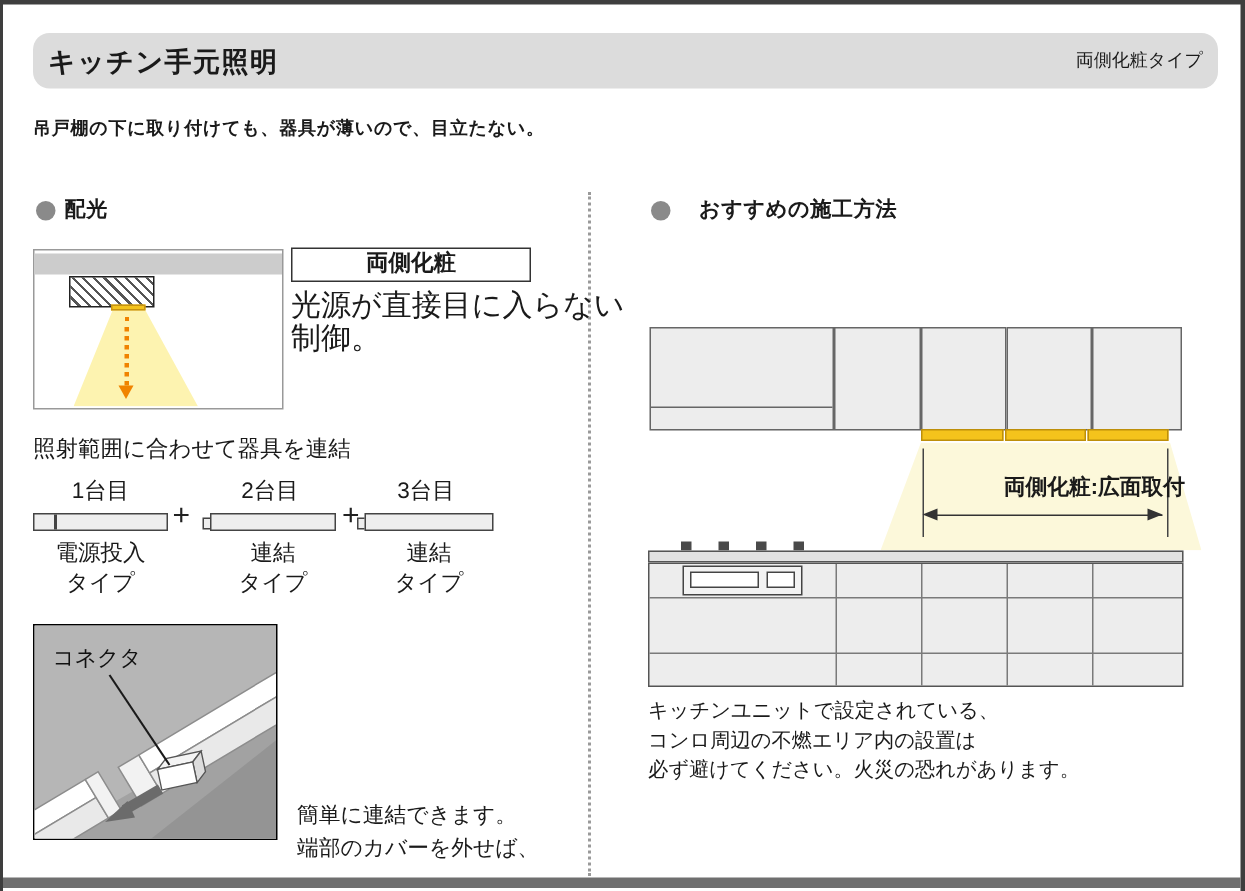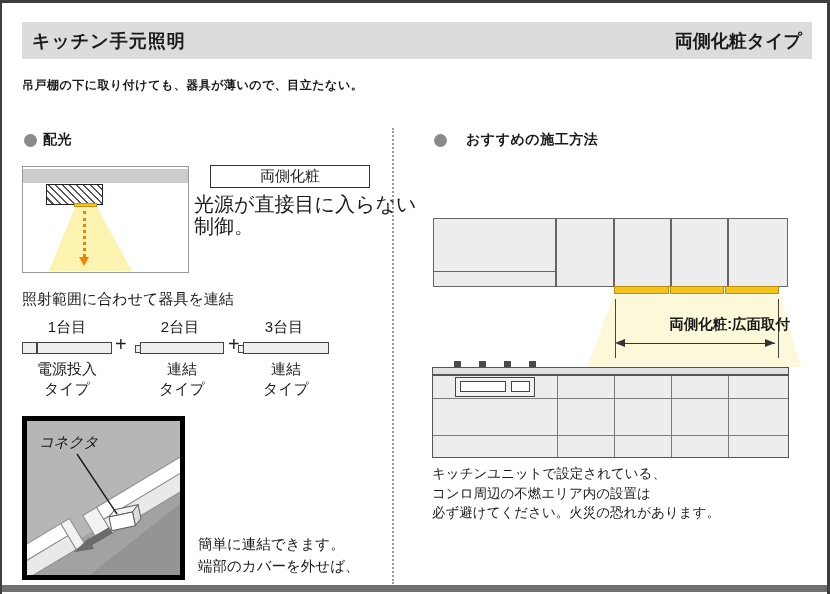--- a/index.html
+++ b/index.html
@@ -4,53 +4,53 @@
 <style>
   html,body{margin:0;padding:0;background:#fff;}
   .page{
     position:relative;width:830px;height:594px;box-sizing:border-box;
     background:#fff;overflow:hidden;
     border-left:2px solid #3e3e3e;border-top:3px solid #3e3e3e;border-right:3px solid #3e3e3e;
     font-family:"Liberation Sans","DejaVu Sans",sans-serif;color:#1a1a1a;
   }
   .abs{position:absolute;}
   .header-bar{left:20px;top:19px;width:790px;height:37px;background:#dcdcdc;
-    display:flex;align-items:center;justify-content:space-between;padding:0 10px;box-sizing:border-box;}
+    display:flex;align-items:center;justify-content:space-between;padding:0 10px;box-sizing:border-box;border-radius:11px;}
   .header-title{font-size:18px;font-weight:bold;letter-spacing:1px;}
-  .header-type{font-size:18px;font-weight:bold;}
+  .header-type{font-size:12px;}
   .tagline{left:20px;top:74px;font-size:12px;font-weight:bold;letter-spacing:.5px;}
   .bullet{width:13px;height:13px;border-radius:50%;background:#8a8a8a;}
   .sec-title{font-size:14px;font-weight:bold;letter-spacing:.5px;}
   .divider-dotted{left:390px;top:125px;height:456px;width:0;border-left:2px dotted #9a9a9a;}
   .bottom-bar{left:0;top:582px;width:830px;height:7px;background:#6f6f6f;}
 
   
   .dist-box{left:20px;top:163px;width:165px;height:105px;border:1px solid #999;background:#fff;}
   .ceiling{position:absolute;left:0;top:2px;width:100%;height:14px;background:#ccc;}
   .fixture-hatch{position:absolute;left:23px;top:17px;width:55px;height:19px;border:1.5px solid #222;
     background:repeating-linear-gradient(45deg,#fff 0 3.5px,#555 3.5px 5px);}
   .lens{position:absolute;left:51px;top:36px;width:23px;height:4px;background:#f4c31c;border:1px solid #c79310;box-sizing:border-box;}
   .cone-l{position:absolute;left:26px;top:40px;width:83px;height:64px;background:#fdf3b0;
     clip-path:polygon(26px 0,48px 0,83px 64px,0 64px);}
   .beam-dotted{position:absolute;left:60px;top:44px;height:46px;width:0;border-left:3px dotted #f08300;}
   .beam-head{position:absolute;left:56px;top:90px;width:0;height:0;
     border-left:5.5px solid transparent;border-right:5.5px solid transparent;border-top:9px solid #f08300;}
   .finish-box{left:192px;top:162px;width:160px;height:23px;border:1.5px solid #333;box-sizing:border-box;
-    text-align:center;line-height:20px;font-size:15px;font-weight:normal;margin-left:16px;}
+    text-align:center;line-height:20px;font-size:15px;font-weight:bold;}
   .desc{left:192px;top:190px;font-size:20px;line-height:22px;}
   .connect-heading{left:20px;top:287px;font-size:15px;}
 
   .unit-label{top:315px;text-align:center;font-size:15px;}
   .unit-bar{top:339px;height:12px;background:#eee;border:1.5px solid #444;box-sizing:border-box;}
   .bar-div{position:absolute;left:13px;top:0;width:2px;height:100%;background:#444;}
   .nub{top:342px;width:5px;height:6px;background:#eee;border:1px solid #444;}
   .plus{top:330px;font-size:20px;color:#222;}
   .unit-type{top:356px;text-align:center;font-size:15px;line-height:20px;}
 
-  .conn-box{left:20px;top:413px;width:163px;height:164px;border:5px solid #000000;box-sizing:border-box;overflow:hidden;font-style:italic;}
+  .conn-box{left:20px;top:413px;width:163px;height:144px;border:1px solid #000000;box-sizing:border-box;overflow:hidden;}
   .conn-label{position:absolute;left:12px;top:12px;font-size:14.5px;color:#111;}
   .conn-note{left:196px;top:530px;font-size:14.5px;line-height:22px;}
 
   
   .cab{top:215px;height:69px;background:#ededed;border:1.5px solid #666;box-sizing:border-box;}
   .cab-strip{position:absolute;left:0;bottom:14px;width:100%;height:0;border-top:1.5px solid #666;}
   .lamp{top:283px;height:8px;background:#f4c31c;border:1px solid #bd8f0a;box-sizing:border-box;}
   .cone-r{left:580px;top:292px;width:222px;height:72px;background:#fcf8da;
     clip-path:polygon(32px 0,198px 0,219px 72px,5px 72px);}
   .mline{top:296px;height:59px;width:0;border-left:1.5px solid #444;}

